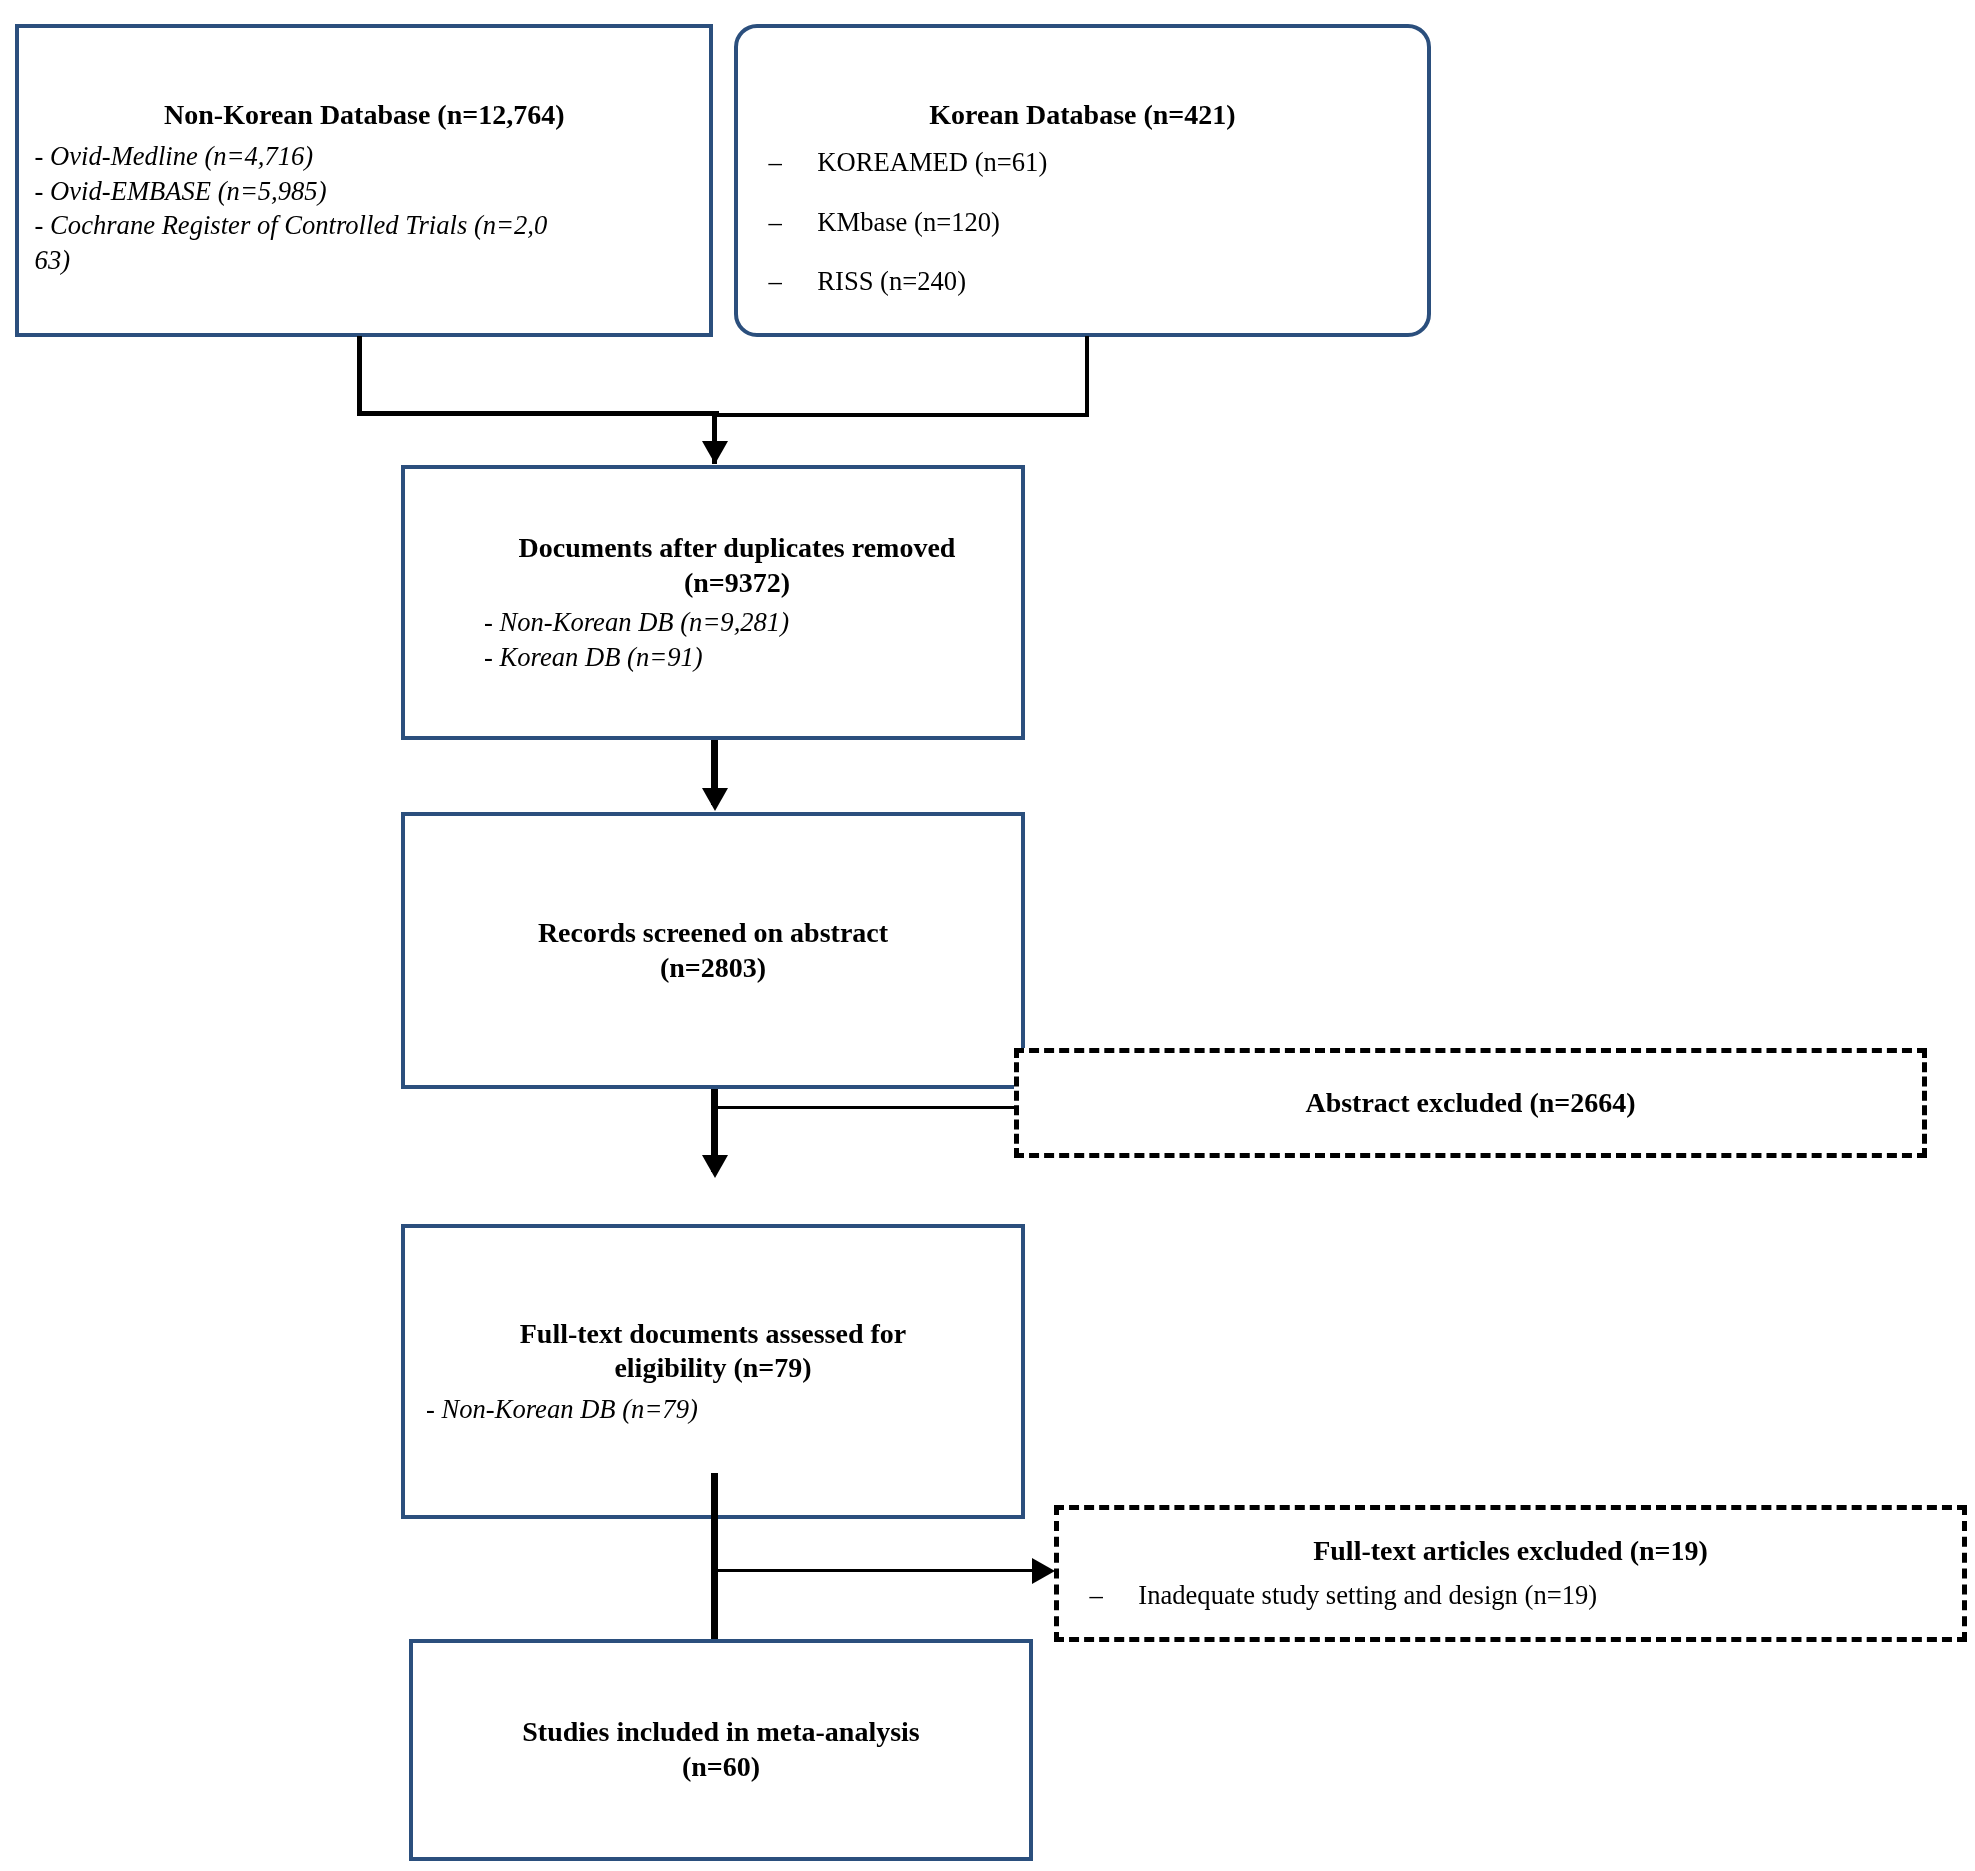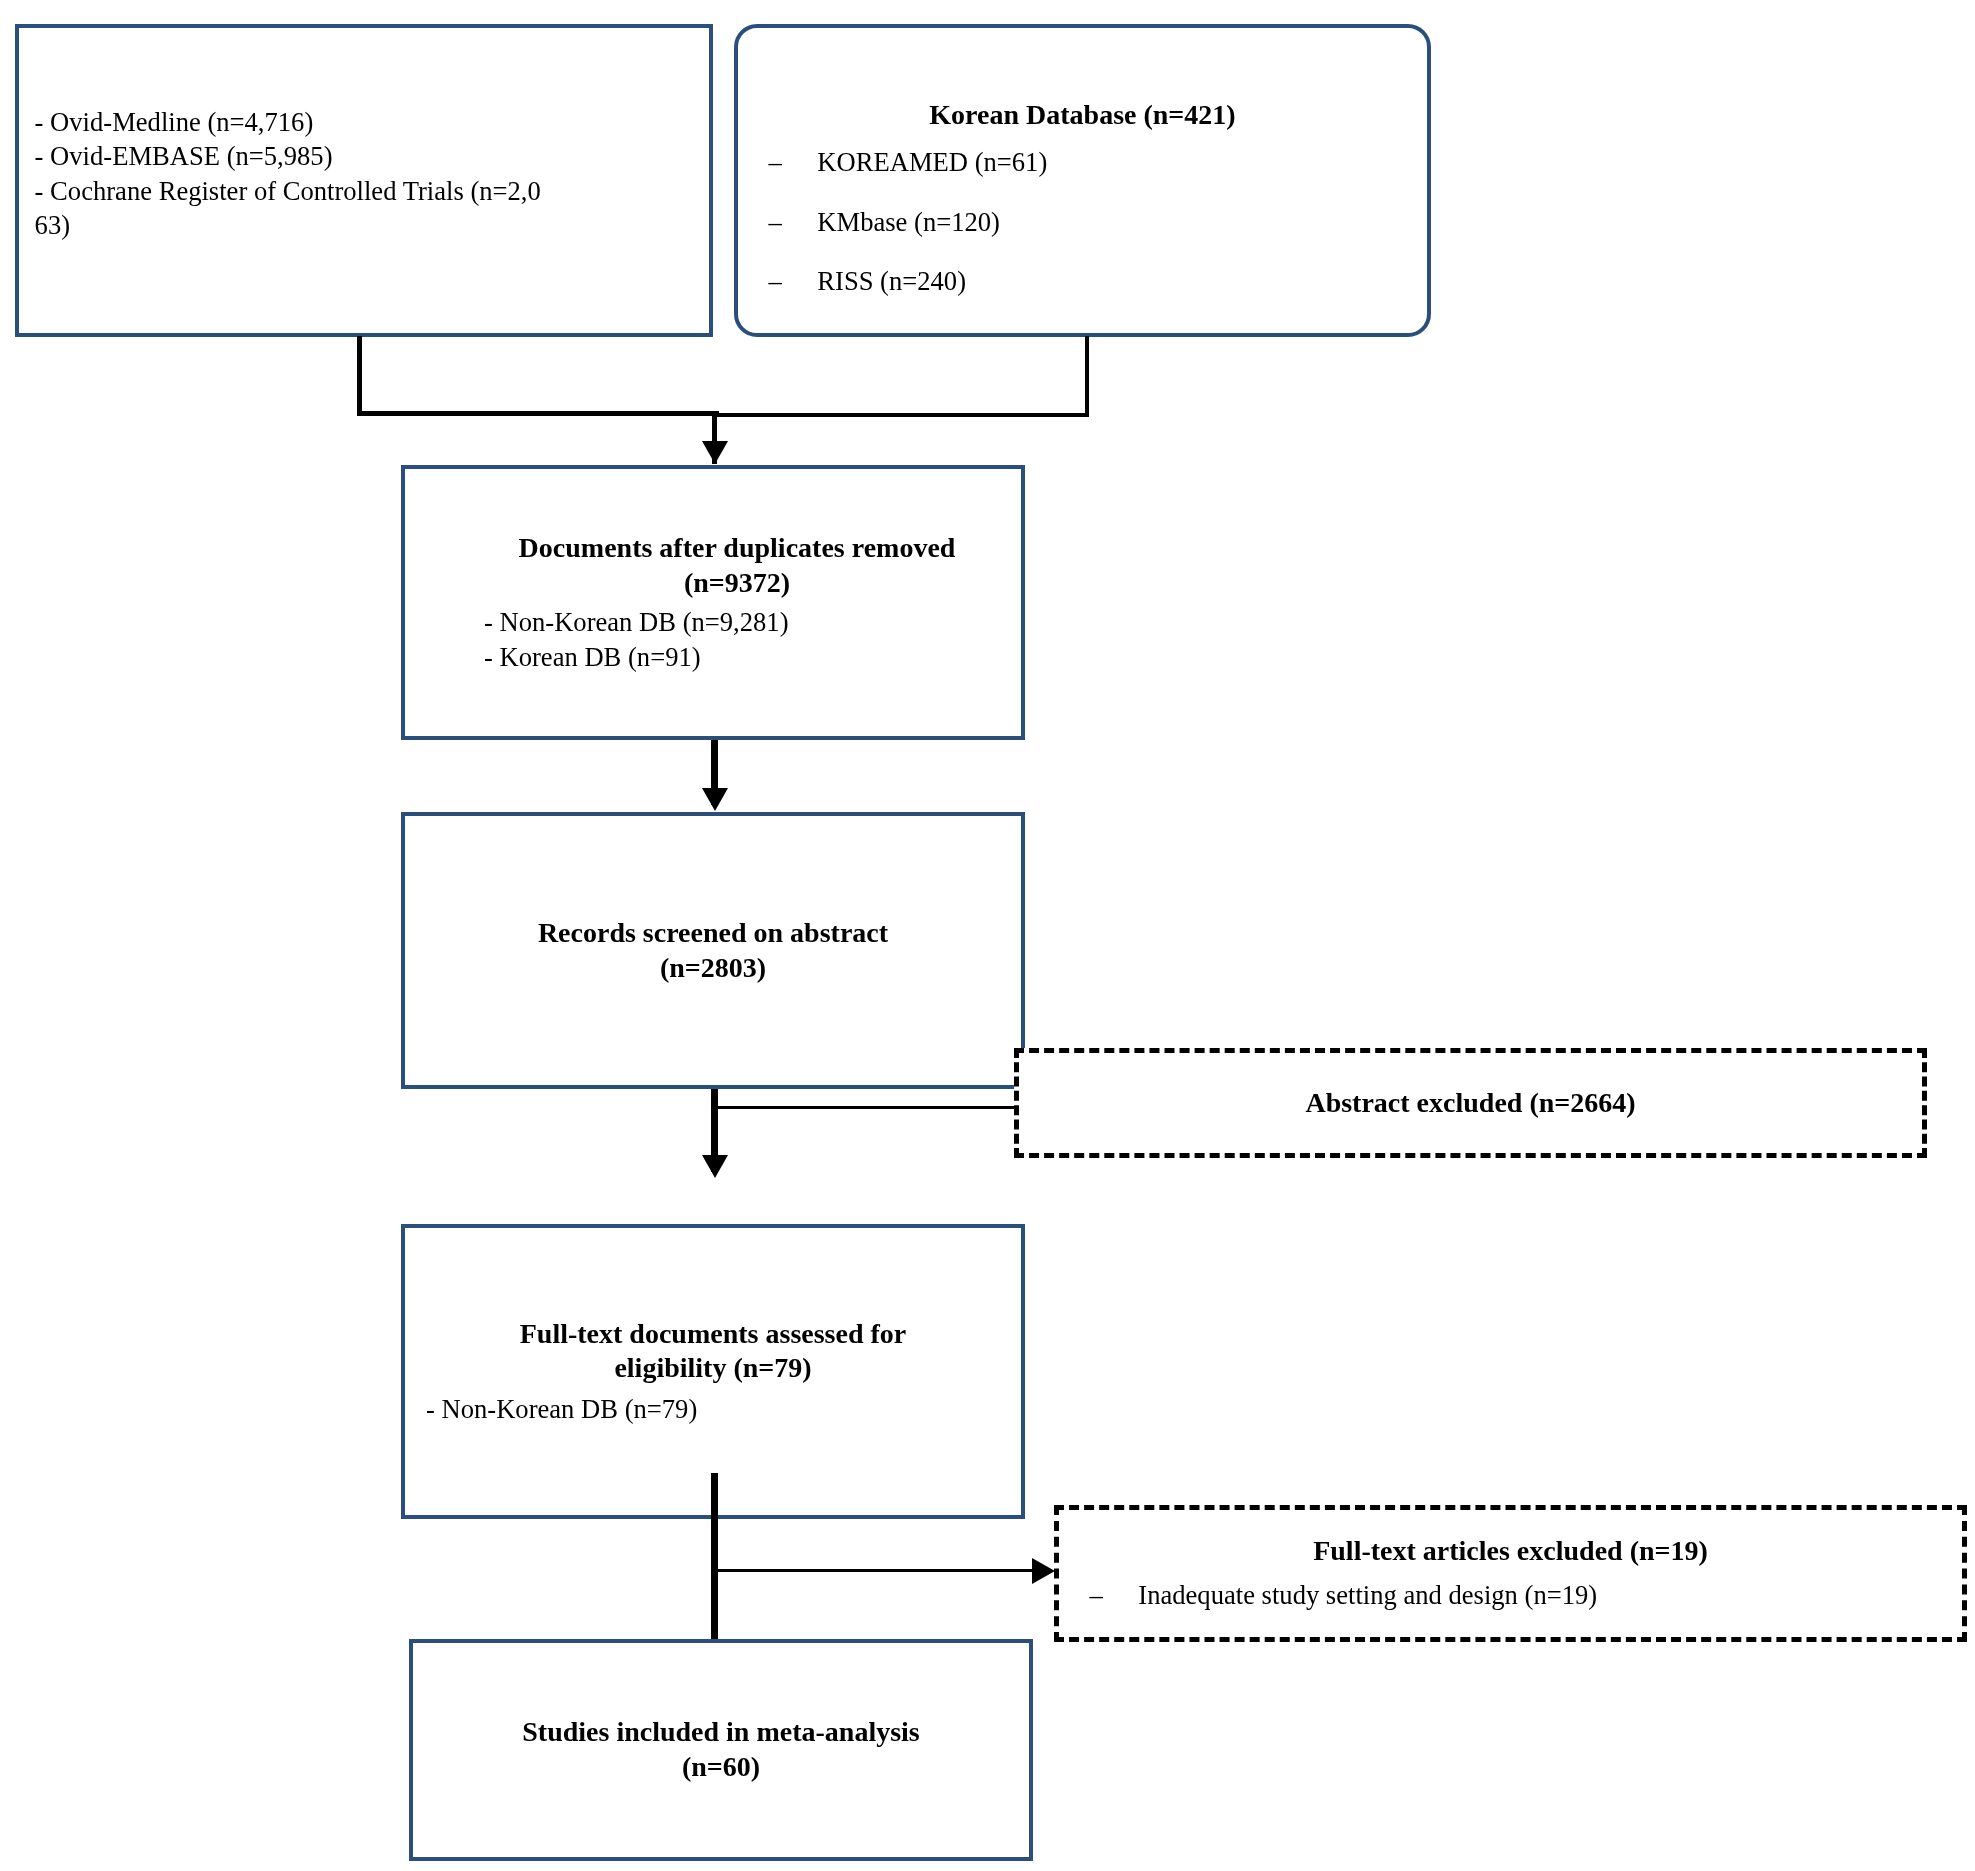--- a/index.html
+++ b/index.html
@@ -39,20 +39,21 @@
     padding: 0 8.3px;
   }
 
   .lines {
     font-size: 26.6px;
     line-height: 1.30;
     padding: 0 15.3px;
   }
   .lines .ln {
     white-space: pre-wrap;
+    font-style: italic;
   }
 
   
   .dashlist { font-size: 26.6px; line-height: 1.30; padding: 0 15.3px; }
   .dashrow { display: flex; align-items: baseline; }
   .dashrow .bullet {
     width: 64px;
     flex: 0 0 64px;
     text-align: left;
     padding-left: 15.3px;
@@ -86,20 +87,21 @@
     border-bottom: 13px solid transparent;
     border-left: 23.6px solid #000000;
   }
 </style>
 </head>
 <body>
 
 <div id="canvas">
 
   <div class="box" style="left:15.3px; top:23.6px; width:698px; height:313px; justify-content:flex-start; padding-top:70px;">
+    <div class="title">Non-Korean Database (n=12,764)</div>
     <div class="lines" style="margin-top:7px;">
       <div class="ln">- Ovid-Medline (n=4,716)</div>
       <div class="ln">- Ovid-EMBASE (n=5,985)</div>
       <div class="ln">- Cochrane Register of Controlled Trials (n=2,0</div>
       <div class="ln">63)</div>
     </div>
   </div>
 
   <div class="box" style="left:734px; top:23.6px; width:697px; height:313px; justify-content:flex-start; padding-top:70px;border-radius:23px;">
     <div class="title">Korean Database (n=421)</div>

